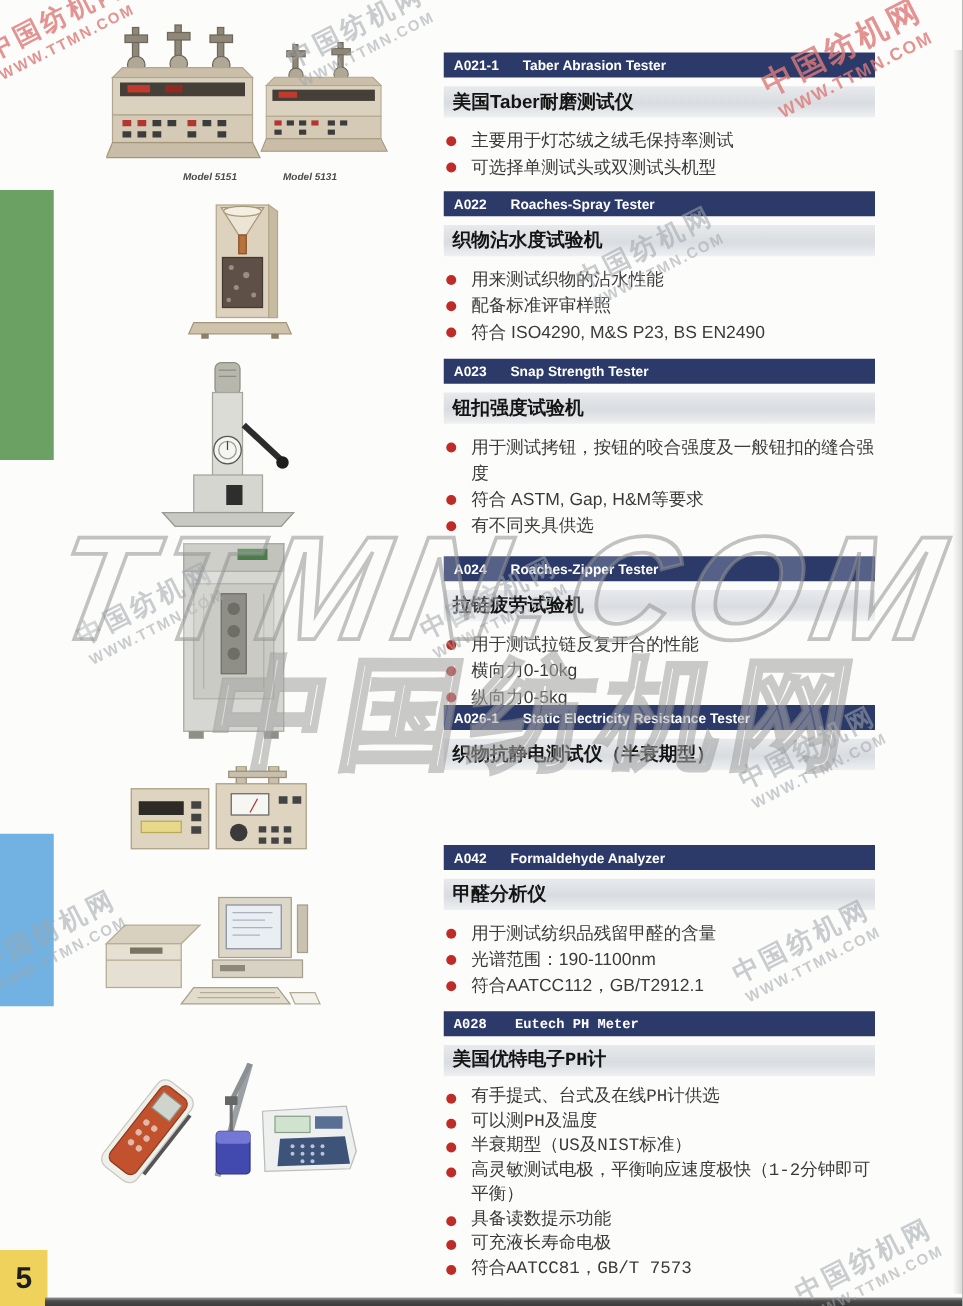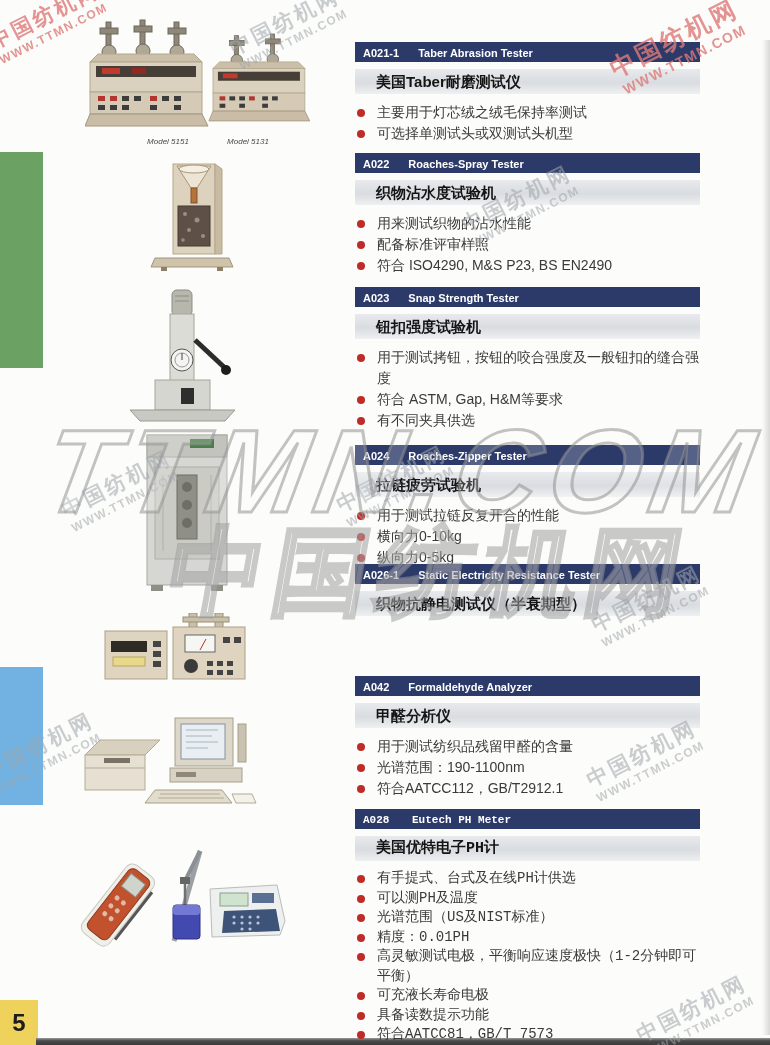--- a/index.html
+++ b/index.html
@@ -18,35 +18,35 @@
   .bottom-strip{position:absolute;left:36px;top:1038px;width:734px;height:7px;
     background:linear-gradient(180deg,#9a9a9a 0%,#4b4b4b 40%,#3a3a3a 100%);}
   .scan-edge{position:absolute;right:0;top:40px;width:8px;height:995px;
     background:linear-gradient(to right,rgba(0,0,0,0),rgba(110,110,110,0.25));}
 
   
   .section{position:absolute;left:355px;width:345px;z-index:10;}
   .bar{background:#2c3a6a;color:#fff;height:20px;line-height:22px;
     padding-left:8px;font-weight:bold;font-size:11px;white-space:nowrap;}
   .bar .code{margin-right:16px;}
-  .sub{margin-top:7px;height:25px;line-height:25px;padding-left:21px;
+  .sub{margin-top:7px;height:25px;line-height:25px;padding-left:7px;
     font-weight:bold;font-size:15px;color:#141414;
     background:linear-gradient(180deg,#e8eaed 0%,#d9dce0 55%,#eef0f2 100%);}
   ul.bullets{margin:8px 0 0;padding:0;list-style:none;
     font-size:14px;color:#3a3a3a;}
   ul.bullets li{position:relative;padding-left:22px;line-height:21px;}
   ul.bullets li .dot{position:absolute;left:2px;top:7px;width:8px;height:8px;
     border-radius:50%;background:#bf2b26;}
   ul.bullets.tight li{line-height:19.5px;}
   ul.bullets.tight li .dot{top:6px;}
 
   
   .photo{position:absolute;z-index:10;}
   .caption{position:absolute;z-index:11;font-size:8px;font-style:italic;
-    color:#4a4a4a;text-align:center;width:70px;}
+    color:#4a4a4a;text-align:center;width:70px;font-weight:bold;}
 
   
   .wm{position:absolute;z-index:50;transform:rotate(-27deg);
     color:#a0a6ab;opacity:0.55;font-weight:bold;text-align:center;
     pointer-events:none;line-height:1.25;}
   .wm .l1{font-size:21px;letter-spacing:3px;}
   .wm .l2{font-size:12px;letter-spacing:1.5px;}
   .wm.red{color:#dd7a78;opacity:0.8;}
   .wm.big1{left:45px;top:398px;transform:skewX(-10deg);
     font-size:118px;font-style:italic;letter-spacing:10px;
@@ -362,25 +362,24 @@
 
   <div class="section" style="top:809px;font-family:Liberation Mono, monospace;">
     <div class="bar">
       <span class="code">A028</span>
       <span>Eutech PH Meter</span>
     </div>
     <div class="sub">美国优特电子PH计</div>
     <ul class="bullets tight">
       <li><span class="dot"></span><span>有手提式、台式及在线PH计供选</span></li>
       <li><span class="dot"></span><span>可以测PH及温度</span></li>
-      <li><span class="dot"></span><span>光谱范围（US及NIST标准）</span></li>
-      <li><span class="dot"></span><span>精度：0.01PH</span></li>
+      <li><span class="dot"></span><span>半衰期型（US及NIST标准）</span></li>
       <li><span class="dot"></span><span>高灵敏测试电极，平衡响应速度极快（1-2分钟即可平衡）</span></li>
+      <li><span class="dot"></span><span>具备读数提示功能</span></li>
       <li><span class="dot"></span><span>可充液长寿命电极</span></li>
-      <li><span class="dot"></span><span>具备读数提示功能</span></li>
       <li><span class="dot"></span><span>符合AATCC81，GB/T 7573</span></li>
     </ul>
   </div>
 
   <div class="wm red" style="left:-12px;top:2px;">
     <div class="l1">中国纺机网</div>
       <div class="l2">WWW.TTMN.COM</div>
   </div>
   <div class="wm" style="left:228px;top:8px;">
     <div class="l1">中国纺机网</div>

